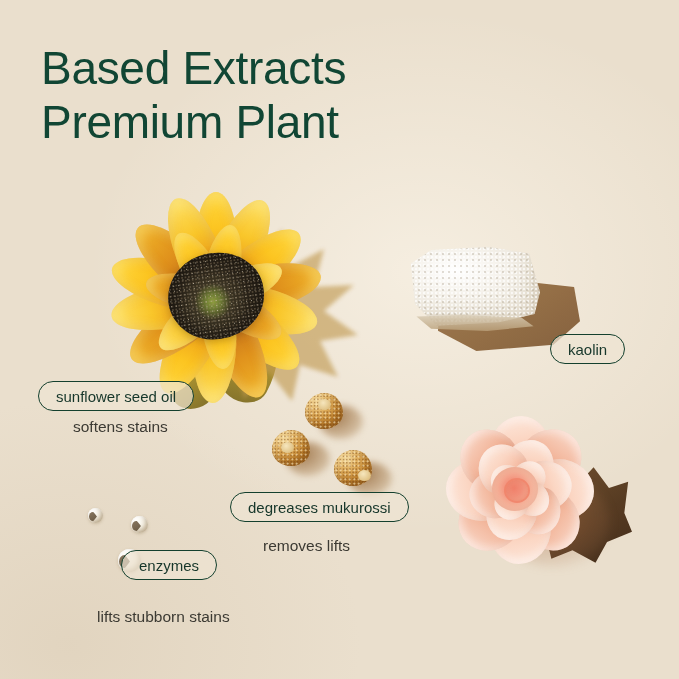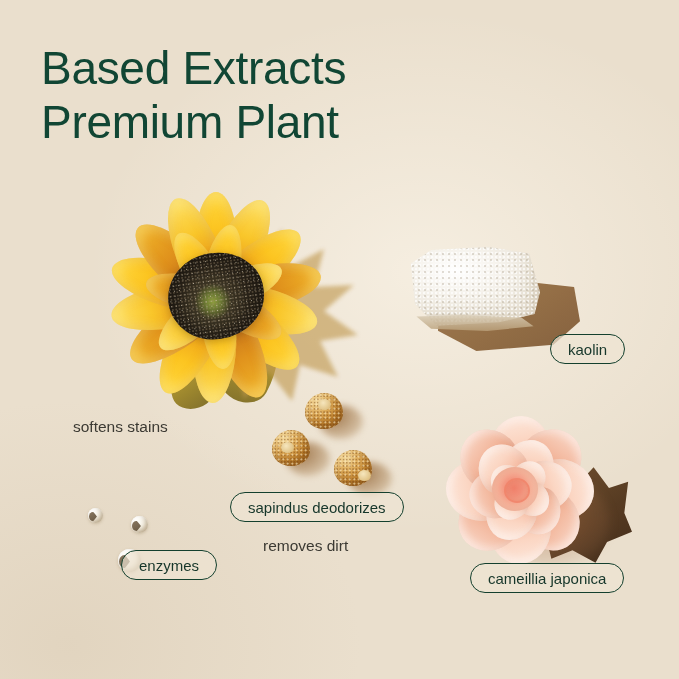--- a/index.html
+++ b/index.html
@@ -437,24 +437,25 @@
   </div>
   <div class="bead" id="bead2">
     <div class="bead-body"></div>
     <div class="bead-crescent"></div>
   </div>
   <div class="bead" id="bead3">
     <div class="bead-body"></div>
     <div class="bead-crescent"></div>
   </div>
 
+  <div class="pill" style="left: 38px; top: 381px;">sunflower seed oil</div>
   <div class="caption" style="left: 73px; top: 417px;">softens stains</div>
 
   <div class="pill" style="left: 550px; top: 302px; margin-top: 32px;">kaolin</div>
 
-  <div class="pill" style="left: 230px; top: 492px;">sapindus deodorizes</div>
-  <div class="caption" style="left: 263px; top: 536px;">removes dirt</div>
+  <div class="pill" style="left: 230px; top: 492px;">degreases mukurossi</div>
+  <div class="caption" style="left: 263px; top: 536px;">removes lifts</div>
 
   <div class="pill" style="left: 121px; top: 550px;">enzymes</div>
-
-  <div class="pill" style="left: 470px; top: 563px;">cameillia japonica</div>
+  <div class="caption" style="left: 97px; top: 607px;">lifts stubborn stains</div>
+
 
 </div>
 
 </body></html>

